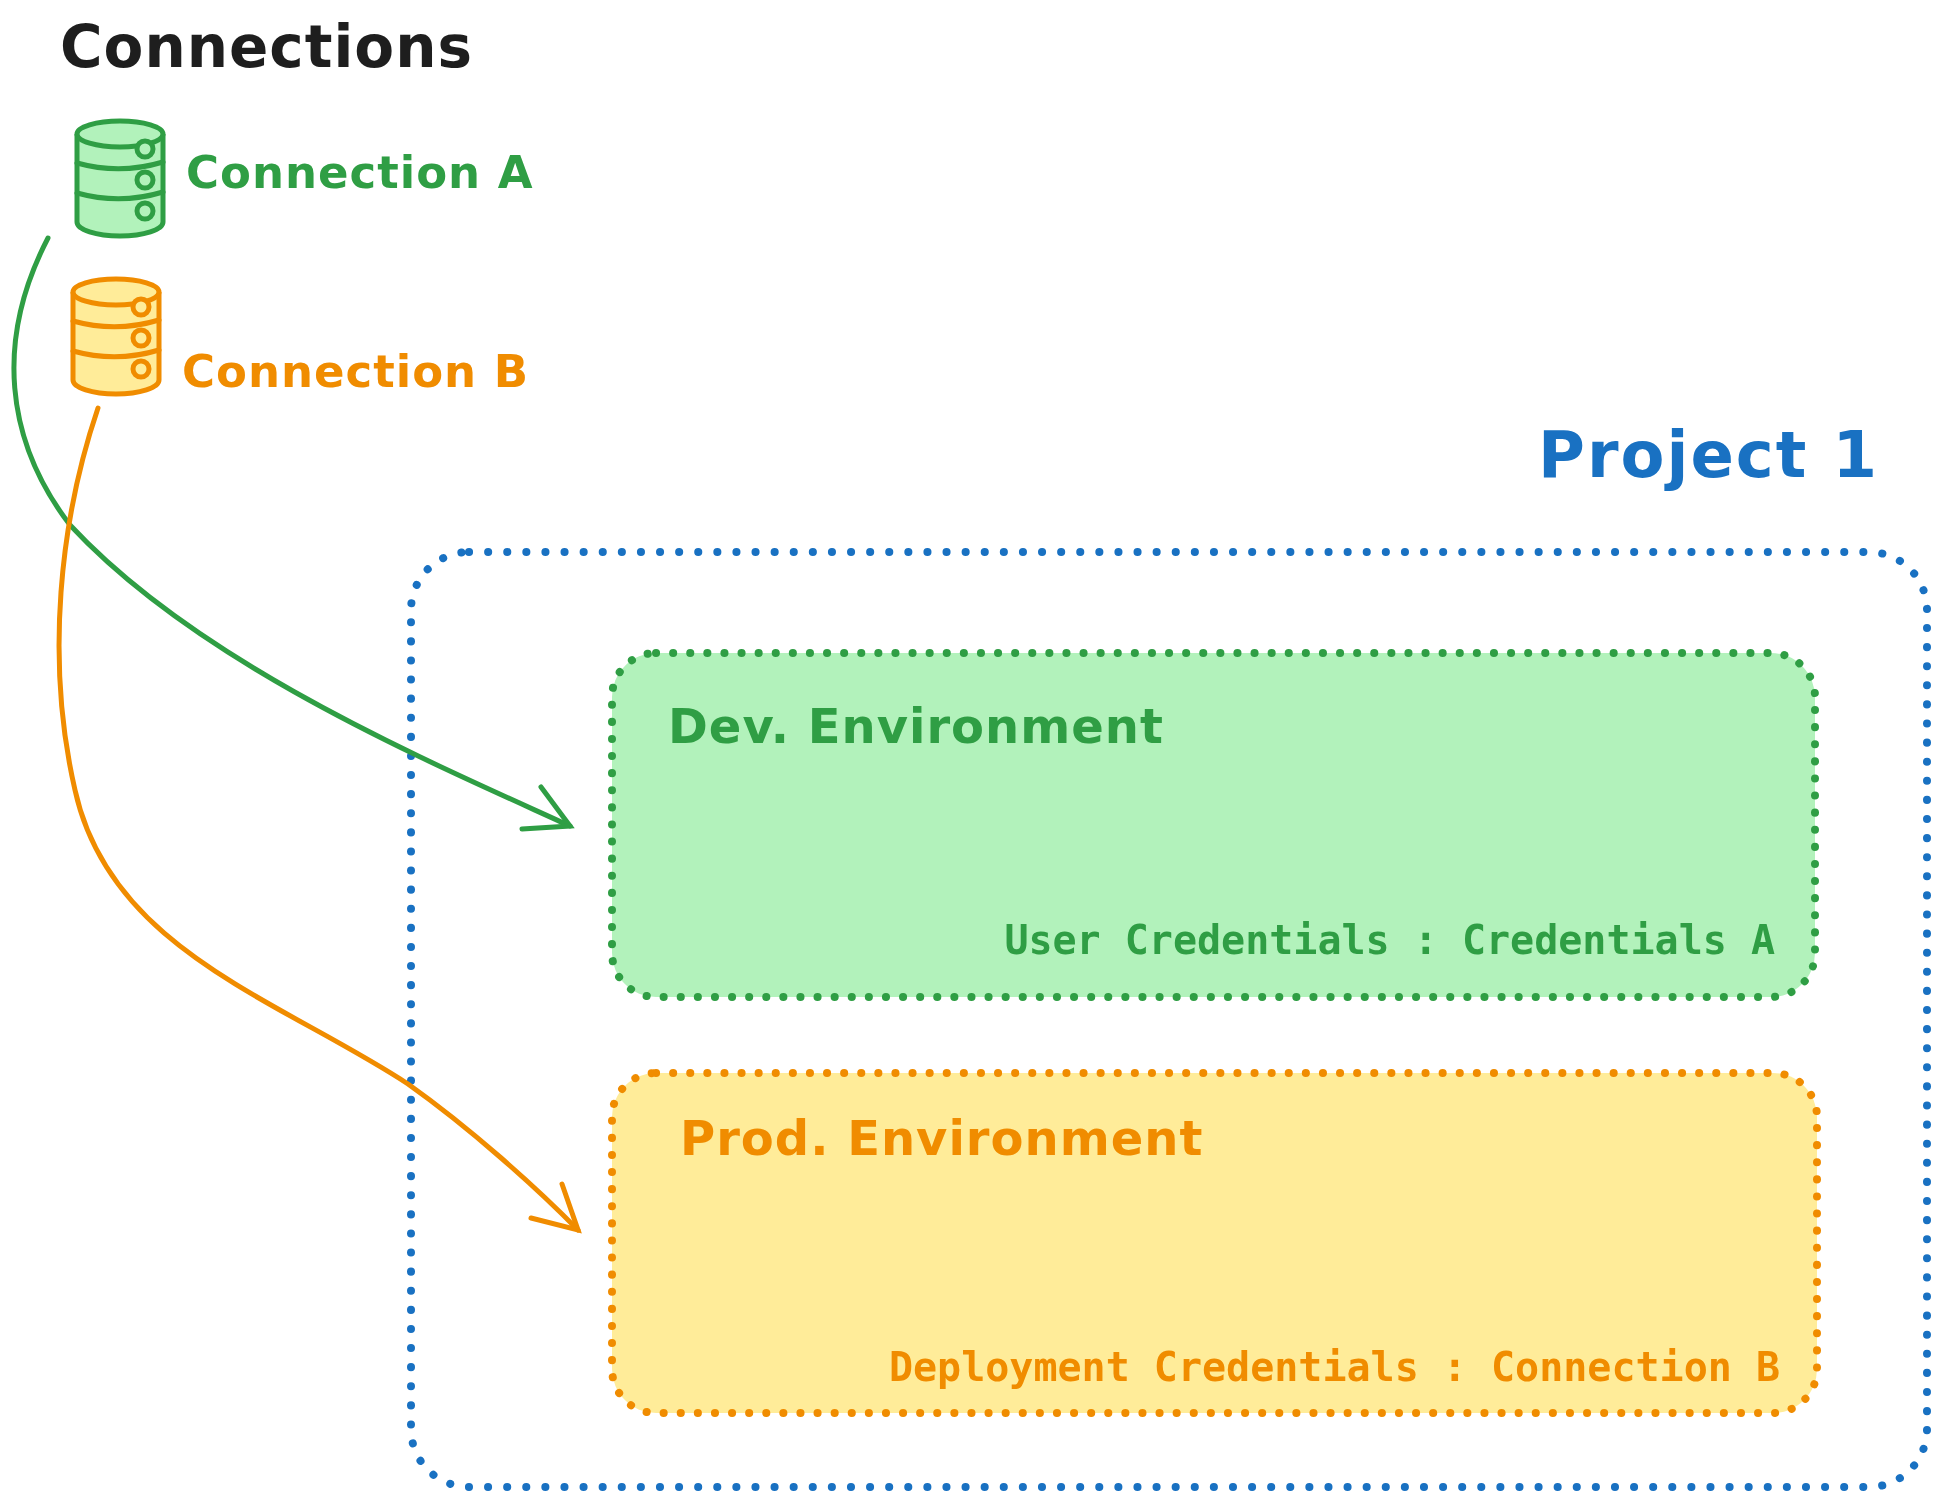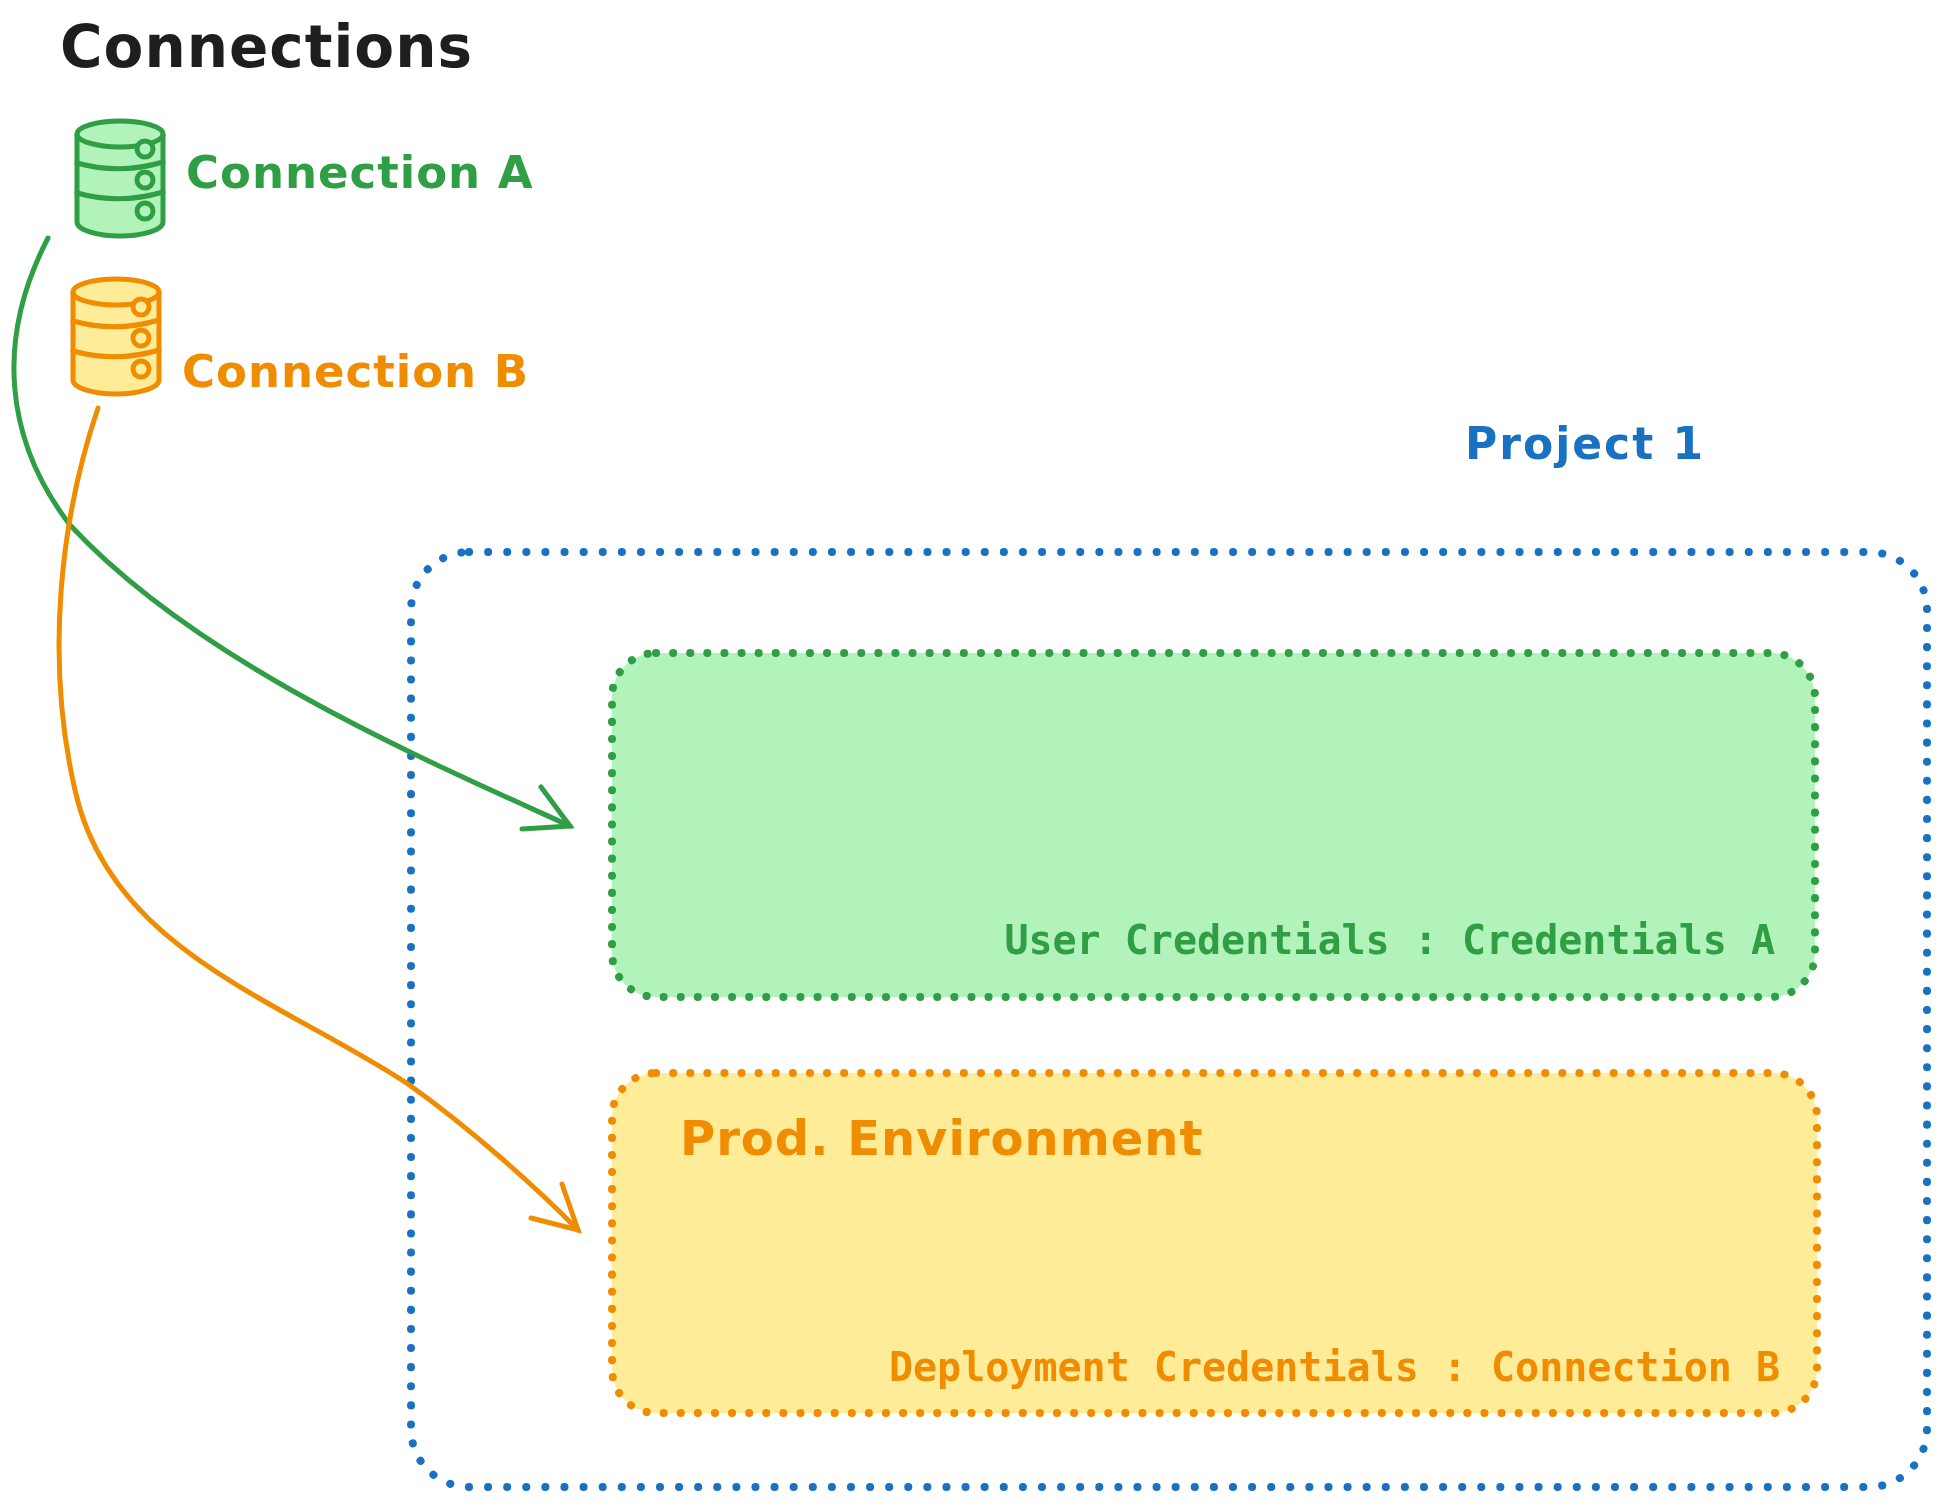--- a/index.html
+++ b/index.html
@@ -34,22 +34,22 @@
     color: #1e1e1e;
   }
   .conn-label {
     font-size: 45px;
     font-weight: 600;
     letter-spacing: 1px;
   }
   .conn-a { left: 186px; top: 148px; color: #2f9e44; text-align: center; }
   .conn-b { left: 182px; top: 310px; color: #f08c00; margin-top: 37px; }
   .project-title {
-    left: 1465px; top: 420px;
-    font-size: 44px;
+    left: 1538px; top: 420px;
+    font-size: 64px;
     font-weight: 700;
     letter-spacing: 2px;
     color: #1971c2;
   }
   .env-title {
     font-size: 48px;
     font-weight: 600;
     letter-spacing: 1px;
   }
   .dev-title  { left: 668px; top: 700px;  color: #2f9e44; }
@@ -108,20 +108,21 @@
   </svg>
 
   <div class="txt connections-title">Connections</div>
 
   <div class="txt conn-label conn-a">Connection A</div>
 
   <div class="txt conn-label conn-b">Connection B</div>
 
   <div class="txt project-title">Project 1</div>
 
+  <div class="txt env-title dev-title">Dev. Environment</div>
 
   <div class="txt env-title prod-title">Prod. Environment</div>
 
   <div class="txt env-cred dev-cred">User Credentials : Credentials A</div>
 
   <div class="txt env-cred prod-cred">Deployment Credentials : Connection B</div>
 
 </div>
 
 </body></html>

